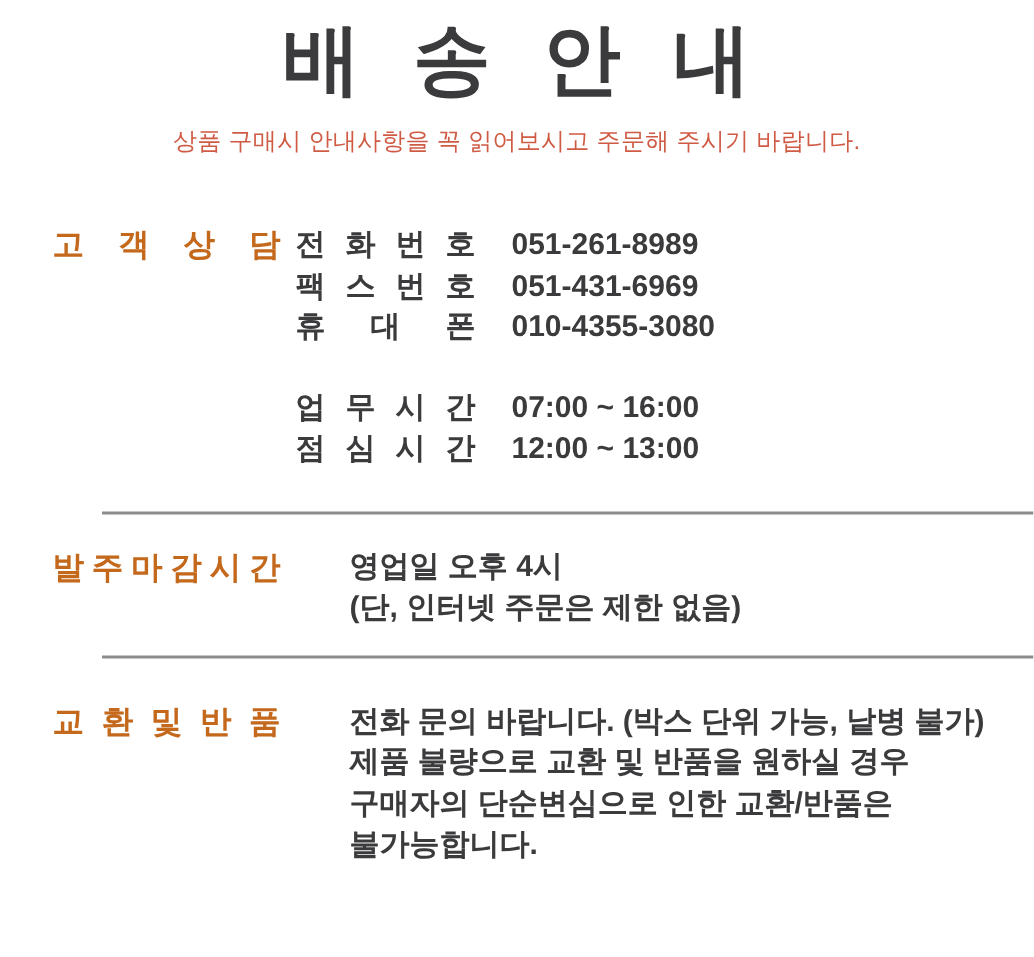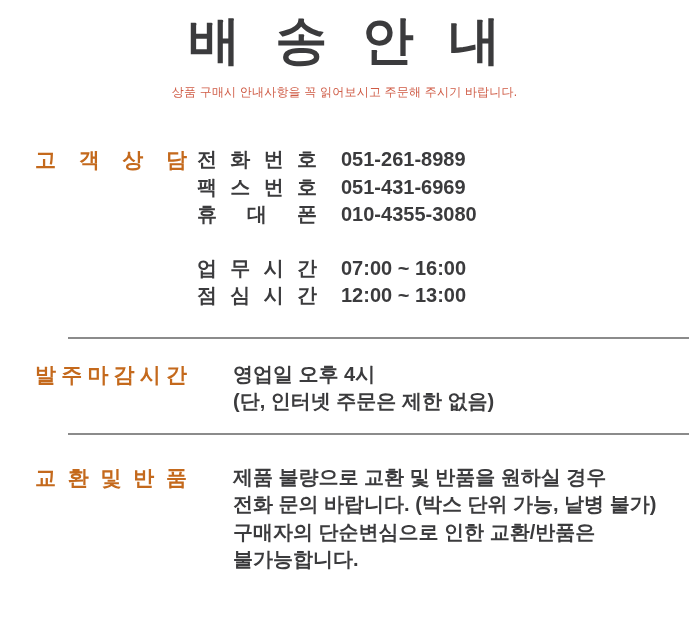--- a/index.html
+++ b/index.html
@@ -15,21 +15,21 @@
     font-family:"Liberation Sans","DejaVu Sans",sans-serif;
     color:var(--heading-text);
   }
   
   .title-wrap{padding-top:12px;}
   .title{
     width:312px;margin:0 auto;display:flex;justify-content:space-between;
     font-size:52px;font-weight:700;line-height:1.1;color:var(--heading-text);
   }
   .subtitle{
-    text-align:center;margin-top:15px;font-size:12px;font-weight:400;
+    text-align:center;margin-top:15px;font-size:16px;font-weight:400;
     color:var(--subtitle-red);letter-spacing:0.2px;
   }
   
   .sections{padding-left:35px;padding-right:20px;}
   .section{display:flex;align-items:flex-start;}
   .section-label{
     width:152px;flex:none;display:flex;justify-content:space-between;
     color:var(--accent-orange);font-weight:700;font-size:21px;line-height:27.5px;
   }
   .section-content{
@@ -146,21 +146,21 @@
 
     <div class="section section-returns">
       <div class="section-label">
           <span>교</span>
           <span>환</span>
           <span>및</span>
           <span>반</span>
           <span>품</span>
         </div>
       <div class="section-content">
+        <div class="content-line">전화 문의 바랍니다. (박스 단위 가능, 낱병 불가)</div>
         <div class="content-line">제품 불량으로 교환 및 반품을 원하실 경우</div>
-        <div class="content-line">전화 문의 바랍니다. (박스 단위 가능, 낱병 불가)</div>
         <div class="content-line">구매자의 단순변심으로 인한 교환/반품은</div>
         <div class="content-line">불가능합니다.</div>
       </div>
     </div>
 
   </div>
 </div>
 
 </body></html>

